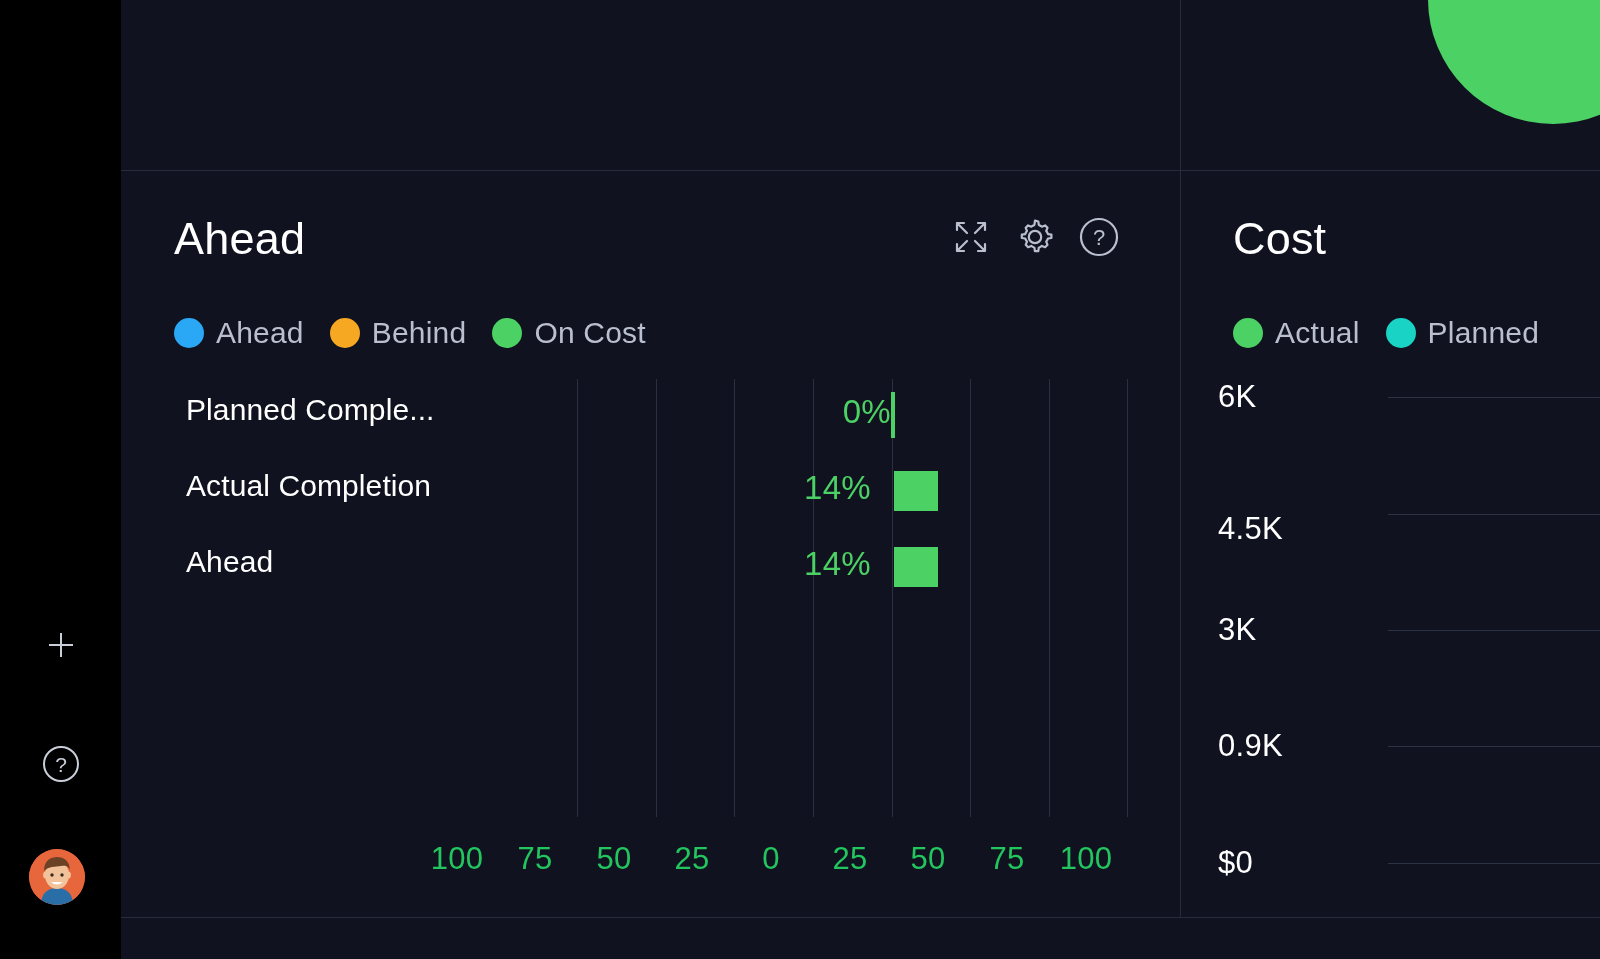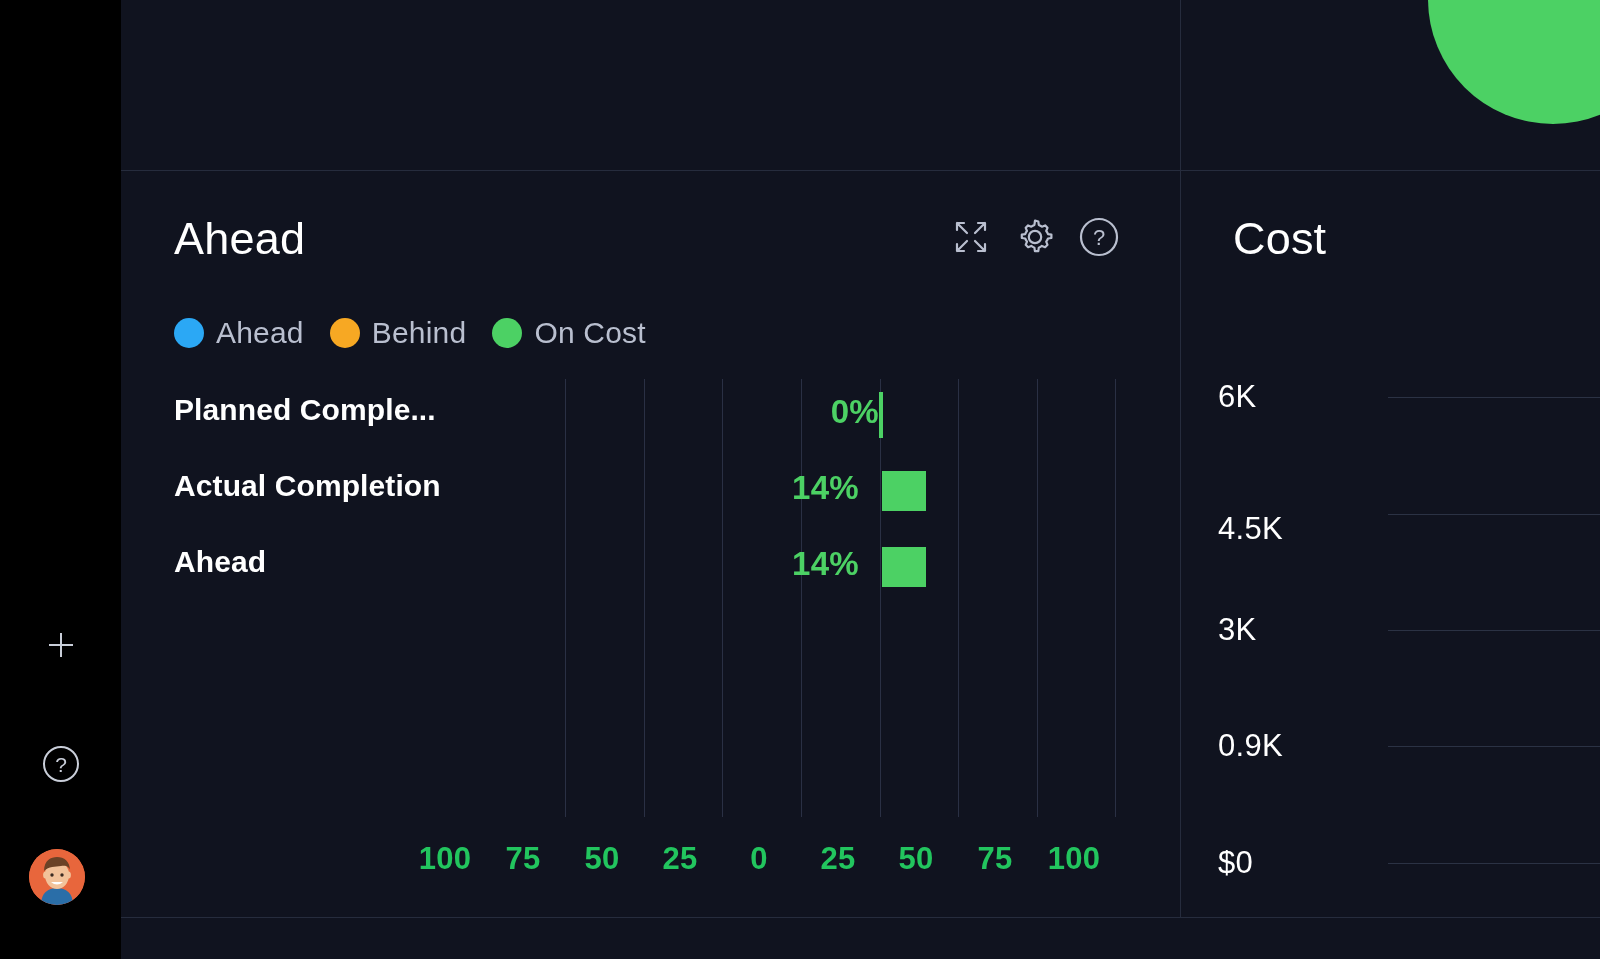--- a/index.html
+++ b/index.html
@@ -141,22 +141,22 @@
   }
   .legend-label {
     font-size: 30px;
     color: #b9bfcf;
     letter-spacing: 0.2px;
   }
 
   
   #time-plot {
     position: absolute;
-    left: 0; top: 198px;
-    width: 1059px; height: 548px; font-weight: bold;
+    left: 12px; top: 198px;
+    width: 1059px; height: 548px;
   }
   .vgrid {
     position: absolute;
     top: 10px;
     width: 1px;
     height: 438px;
     background: #2a3044;
   }
   .bar-row {
     position: absolute;
@@ -377,20 +377,30 @@
         <div class="xtick" style="left:874px">75</div>
         <div class="xtick" style="left:953px">100</div>
       </div>
     </div>
   </div>
 
   <div id="cost-panel">
 
     <div class="panel-title">Cost</div>
 
+    <div class="legend-row" id="cost-legend">
+      <div class="legend-item">
+        <span class="legend-dot" style="background:#4cd164"></span>
+        <span class="legend-label">Actual</span>
+      </div>
+      <div class="legend-item">
+        <span class="legend-dot" style="background:#19d3c5"></span>
+        <span class="legend-label">Planned</span>
+      </div>
+    </div>
 
     <div id="cost-plot">
 
       <div class="hgrid" style="top:28px"></div>
       <div class="ytick" style="top:28px">6K</div>
 
       <div class="hgrid" style="top:145px"></div>
       <div class="ytick" style="top:160px">4.5K</div>
 
       <div class="hgrid" style="top:261px"></div>

